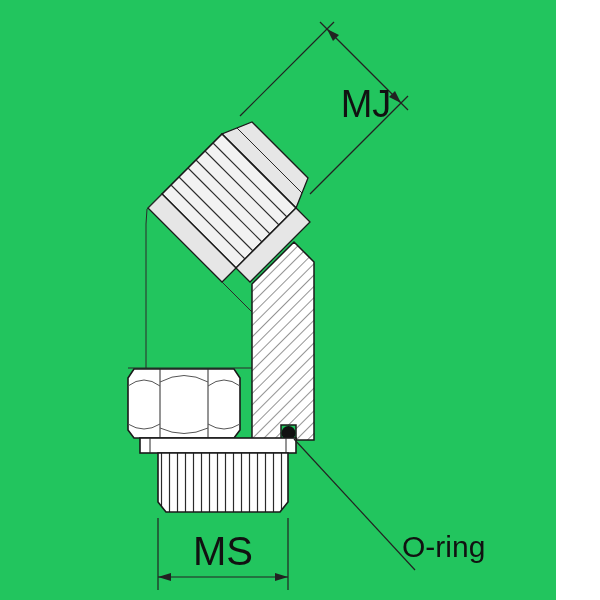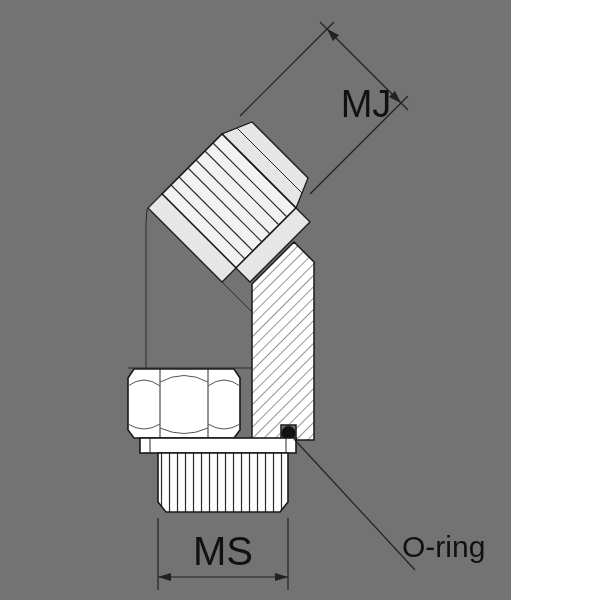--- a/index.html
+++ b/index.html
@@ -1,16 +1,16 @@
 <!DOCTYPE html>
 <html><head>
 <meta charset="utf-8">
 <style>
   html,body{margin:0;padding:0;background:#ffffff;}
-  .canvas{position:relative;width:511px;height:600px;background:#737373;overflow:hidden;
+  .canvas{position:relative;width:556px;height:600px;background:#22c55e;overflow:hidden;
           font-family:"Liberation Sans", sans-serif;}
   svg{display:block;}
   .outline{fill:#ffffff;stroke:#1a1a1a;stroke-width:1.6;}
   .shade{fill:#e6e6e6;stroke:#1a1a1a;stroke-width:1.3;}
   .thread-face{fill:#f2f2f2;stroke:#1a1a1a;stroke-width:1.6;}
   .detail{stroke:#2a2a2a;stroke-width:1;fill:none;}
   .arcline{stroke:#555555;stroke-width:1;fill:none;}
   .dim{stroke:#222222;stroke-width:1.2;fill:none;}
   .dimarrow{fill:#222222;stroke:none;}
   .label{fill:#111111;}

